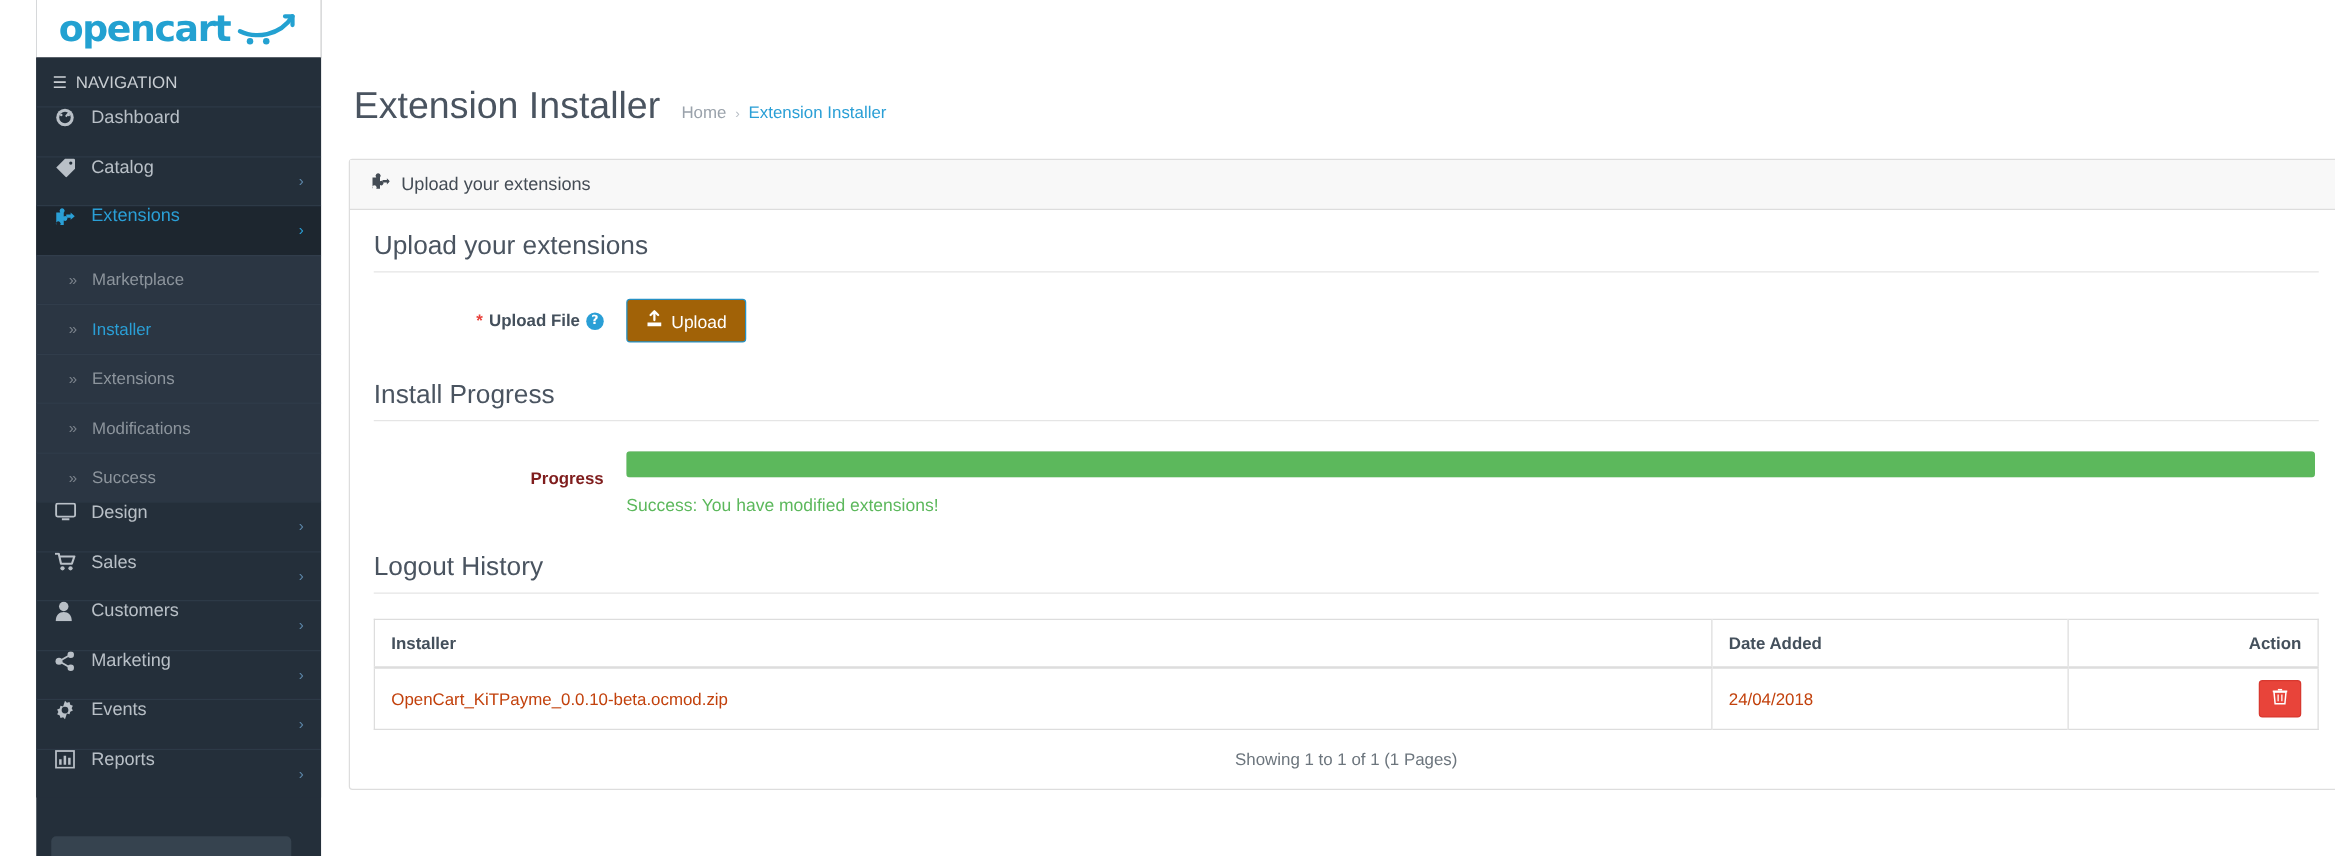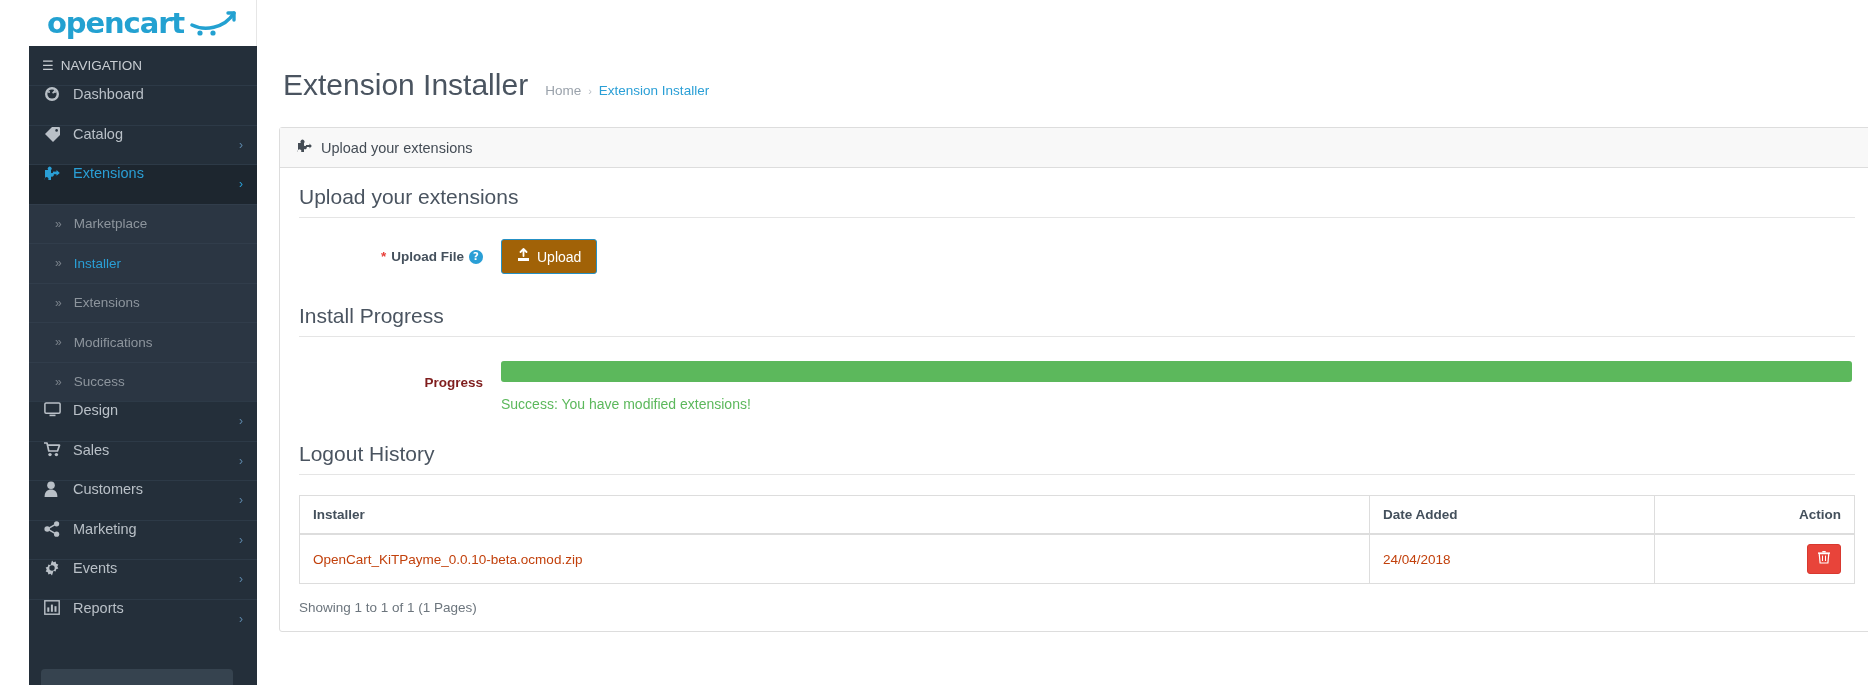--- a/index.html
+++ b/index.html
@@ -187,21 +187,21 @@
   }
   table.history td:last-child { border-right: none; text-align: right; padding: 9px 13px; }
   .col-date { width: 285px; }
   .col-action { width: 200px; }
   .btn-del {
     display: inline-flex; align-items: center; justify-content: center;
     width: 34px; height: 30px; background: #e8443a;
     border: 1px solid #d8382f; border-radius: 3px; color: #fff;
     font-size: 13px; cursor: pointer;
   }
-  .results { text-align: left; font-size: 13.5px; color: #6c757d; margin-top: 16px; }
+  .results { text-align: center; font-size: 13.5px; color: #6c757d; margin-top: 16px; }
 </style>
 </head>
 <body>
 
 <div id="app">
 
   <aside id="sidebar">
 
     <div id="brand">
       <span class="logo-text">opencart</span>

